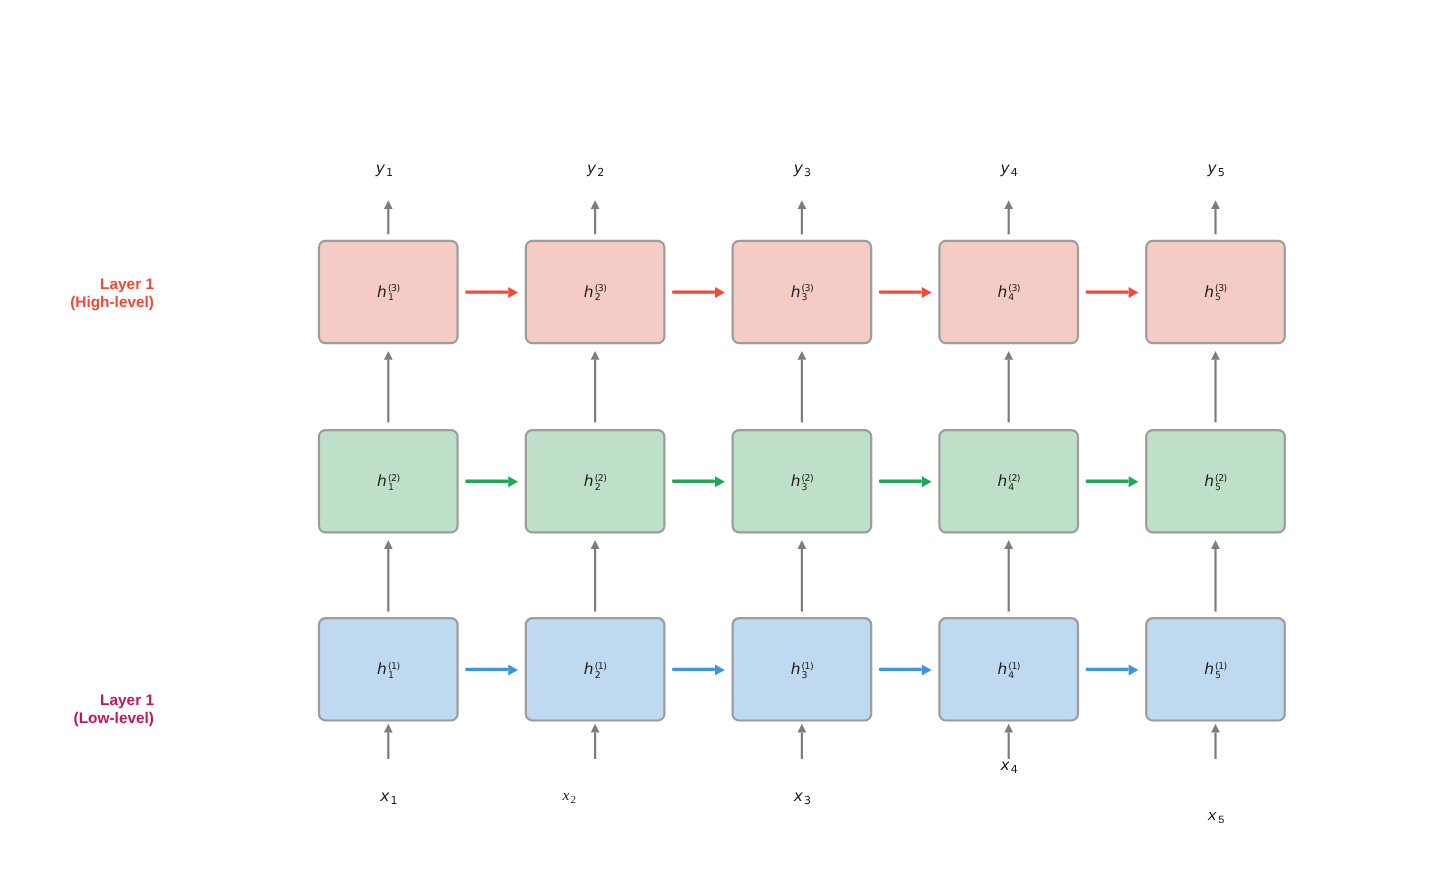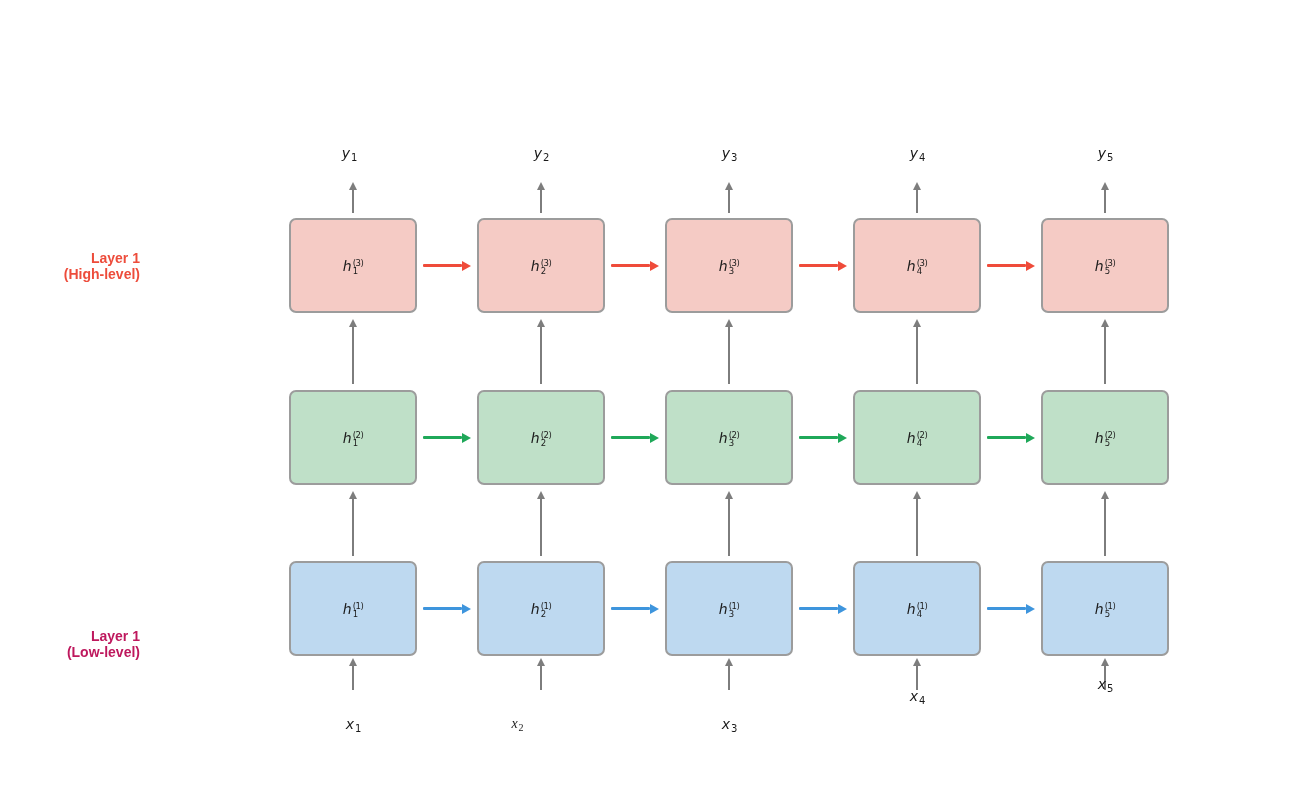--- a/index.html
+++ b/index.html
@@ -316,14 +316,14 @@
     </div>
     <div class="ioLabel" style="left: 319px; top: 145px; width: 60px;"><span class="mvar">y</span><span class="iosub">1</span></div>
     <div class="ioLabel" style="left: 511px; top: 145px; width: 60px;"><span class="mvar">y</span><span class="iosub">2</span></div>
     <div class="ioLabel" style="left: 699px; top: 145px; width: 60px; text-align: center;"><span class="mvar">y</span><span class="iosub">3</span></div>
     <div class="ioLabel" style="left: 887px; top: 145px; width: 60px;"><span class="mvar">y</span><span class="iosub">4</span></div>
     <div class="ioLabel" style="left: 1075px; top: 145px; width: 60px;"><span class="mvar">y</span><span class="iosub">5</span></div>
     <div class="ioLabel" style="left: 323px; top: 716px; width: 60px;"><span class="mvar">x</span><span class="iosub">1</span></div>
     <div class="ioLabel" style="left: 487px; top: 716px; width: 60px; font-family: Liberation Serif, serif;"><span class="mvar">x</span><span class="iosub">2</span></div>
     <div class="ioLabel" style="left: 699px; top: 716px; width: 60px;"><span class="mvar">x</span><span class="iosub">3</span></div>
     <div class="ioLabel" style="left: 887px; top: 688px; width: 60px;"><span class="mvar">x</span><span class="iosub">4</span></div>
-    <div class="ioLabel" style="left: 1075px; top: 676px; width: 60px;"><span class="mvar">x</span><span class="iosub">5</span></div>
+    <div class="ioLabel" style="left: 1075px; top: 734px; width: 60px; font-family: Liberation Mono, monospace;"><span class="mvar">x</span><span class="iosub">5</span></div>
   </div>
 
 </body></html>

